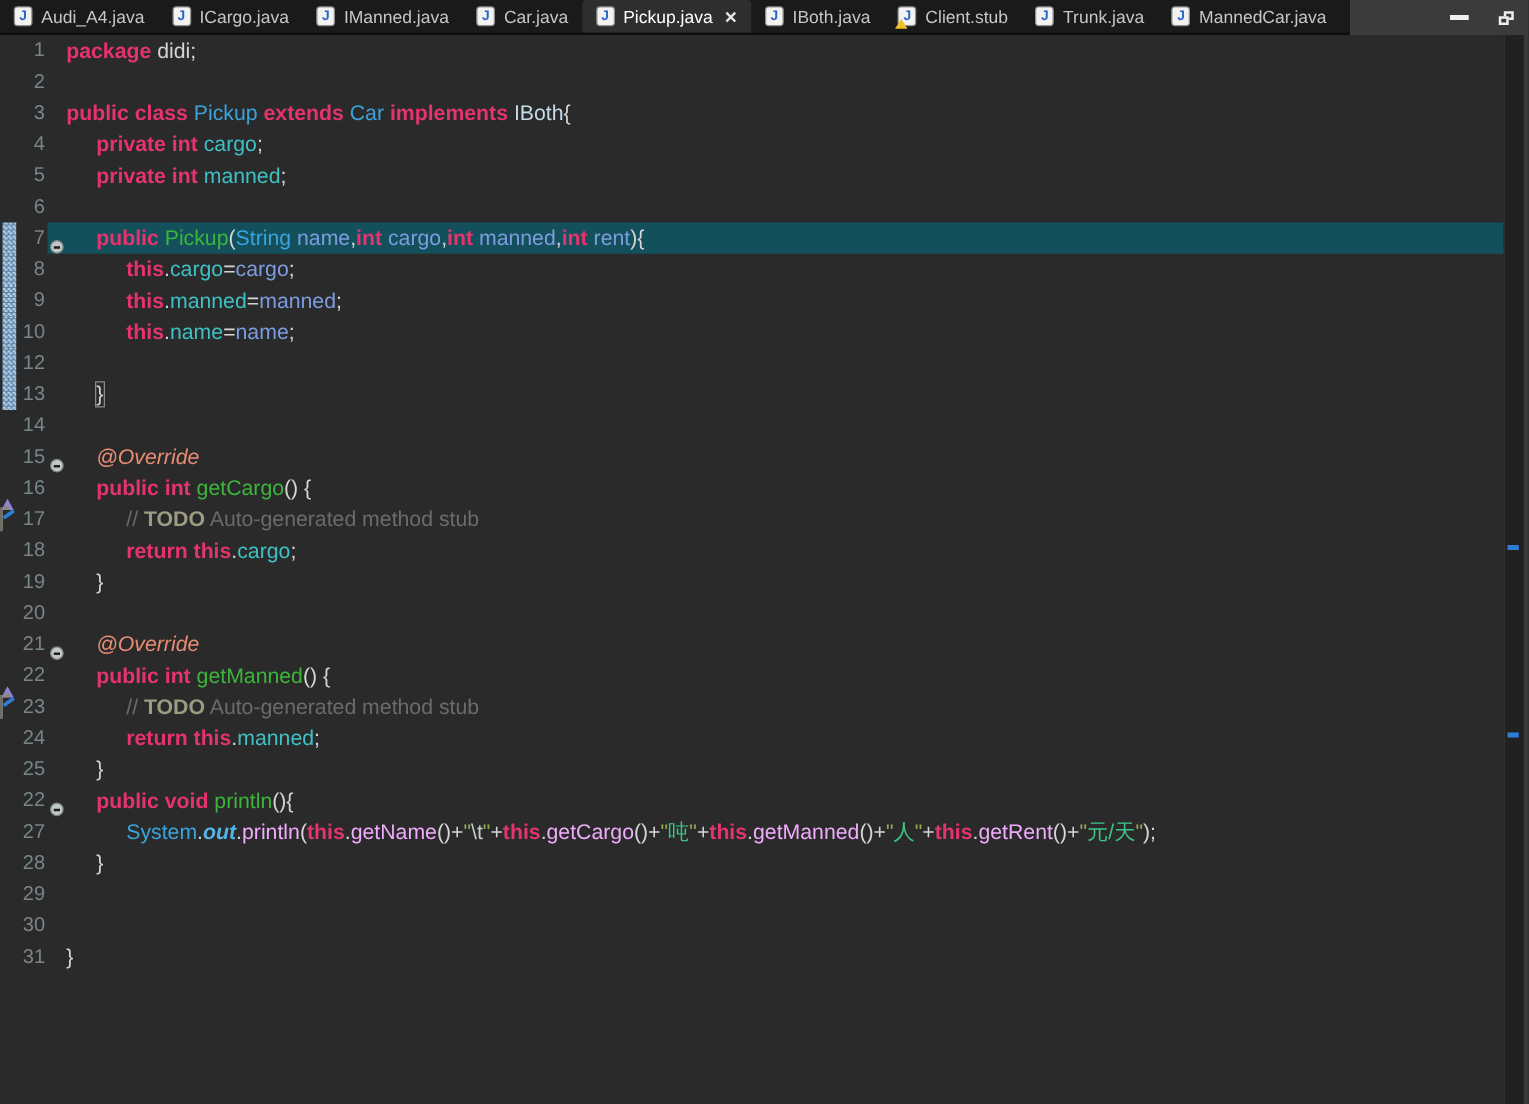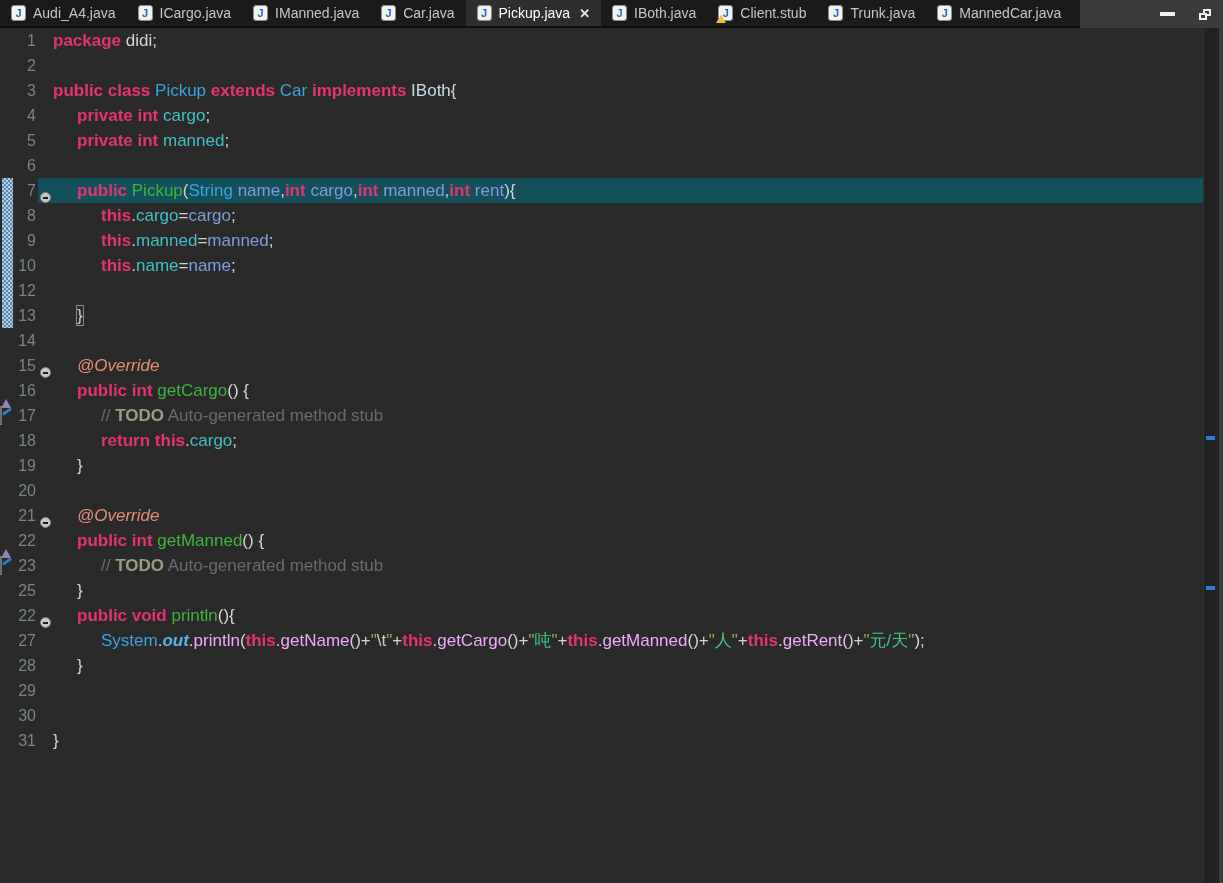--- a/index.html
+++ b/index.html
@@ -361,20 +361,28 @@
           <span class="badge-wrap"><span class="task-ic"></span></span>
         </span>
         <span class="lnum">23</span>
         <span class="rest">
           <span class="foldc"></span>
           <span class="code" style="padding-left: 48px;"><span class="tk-cm">// </span><span class="tk-td">TODO</span><span class="tk-cm"> Auto-generated method stub</span></span>
         </span>
       </div>
       <div class="line">
         <span class="annot"></span>
+        <span class="lnum">24</span>
+        <span class="rest">
+          <span class="foldc"></span>
+          <span class="code" style="padding-left: 48px;"><span class="tk-kw">return this</span><span class="tk-pl">.</span><span class="tk-fl">manned</span><span class="tk-pl">;</span></span>
+        </span>
+      </div>
+      <div class="line">
+        <span class="annot"></span>
         <span class="lnum">25</span>
         <span class="rest">
           <span class="foldc"></span>
           <span class="code" style="padding-left: 24px;"><span class="tk-pl">}</span></span>
         </span>
       </div>
       <div class="line">
         <span class="annot"></span>
         <span class="lnum">22</span>
         <span class="rest">

